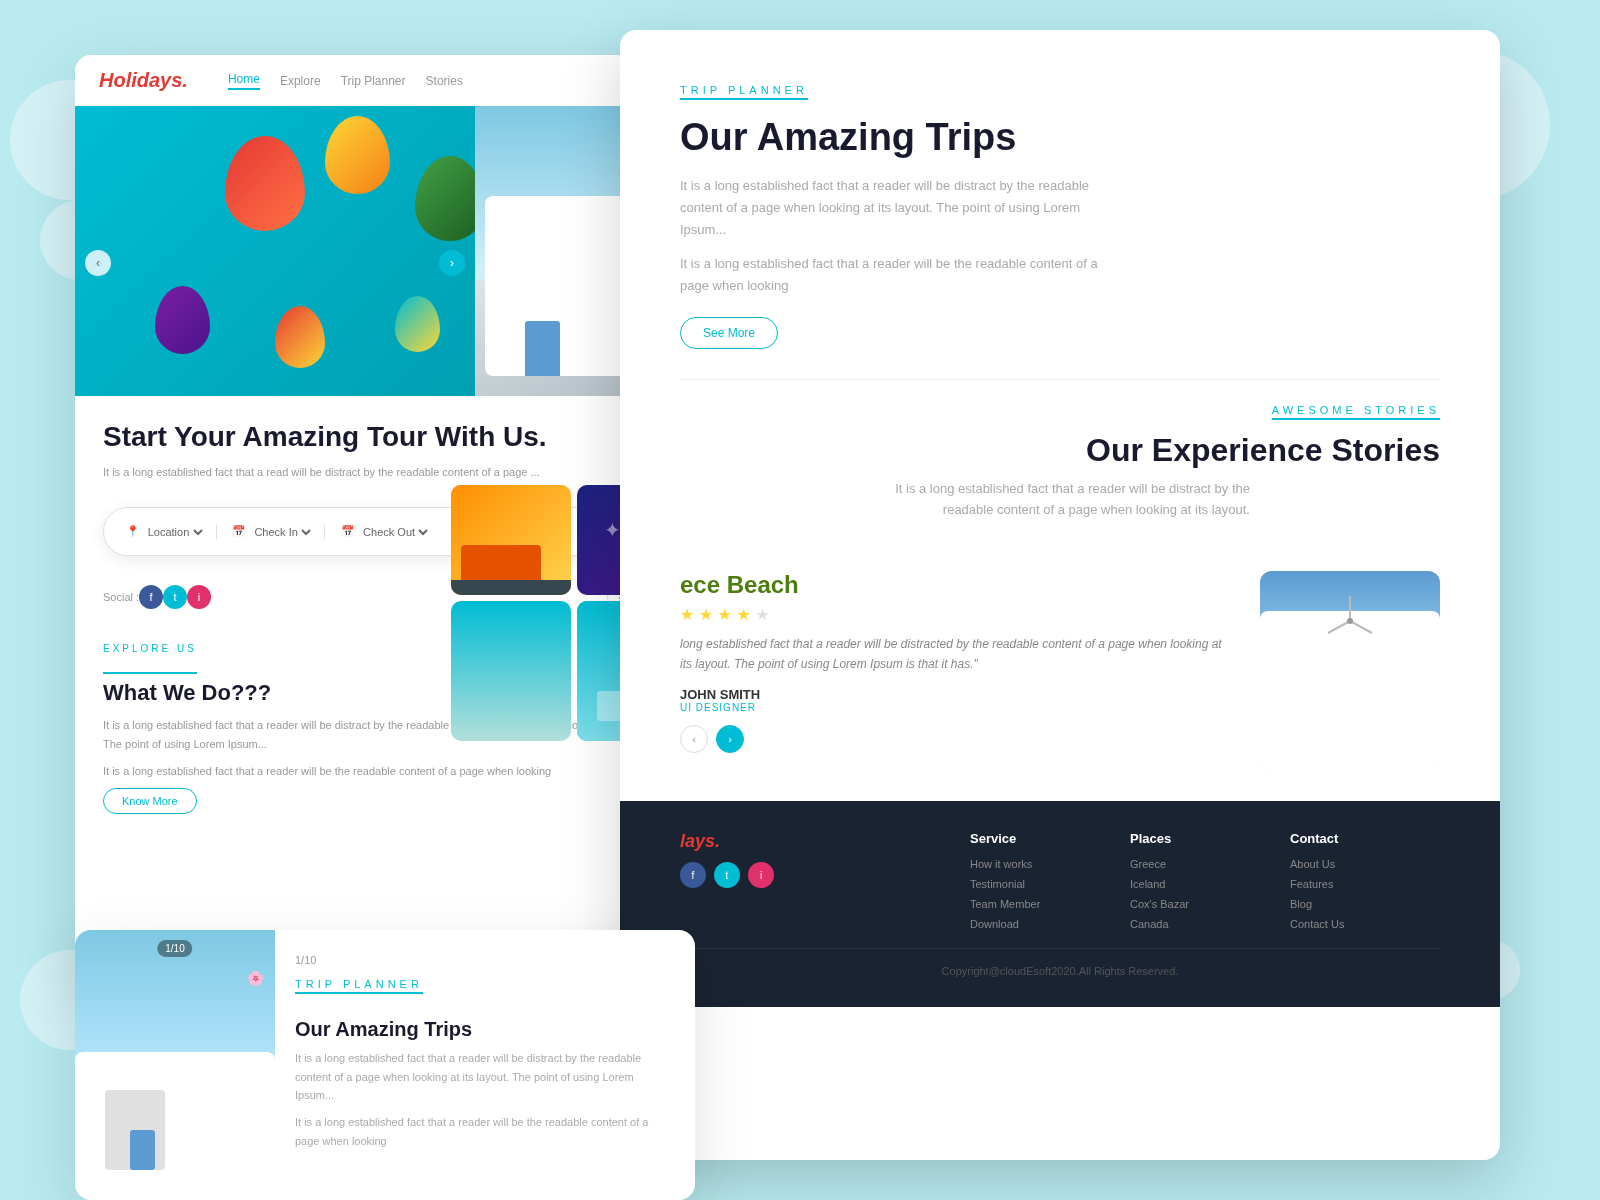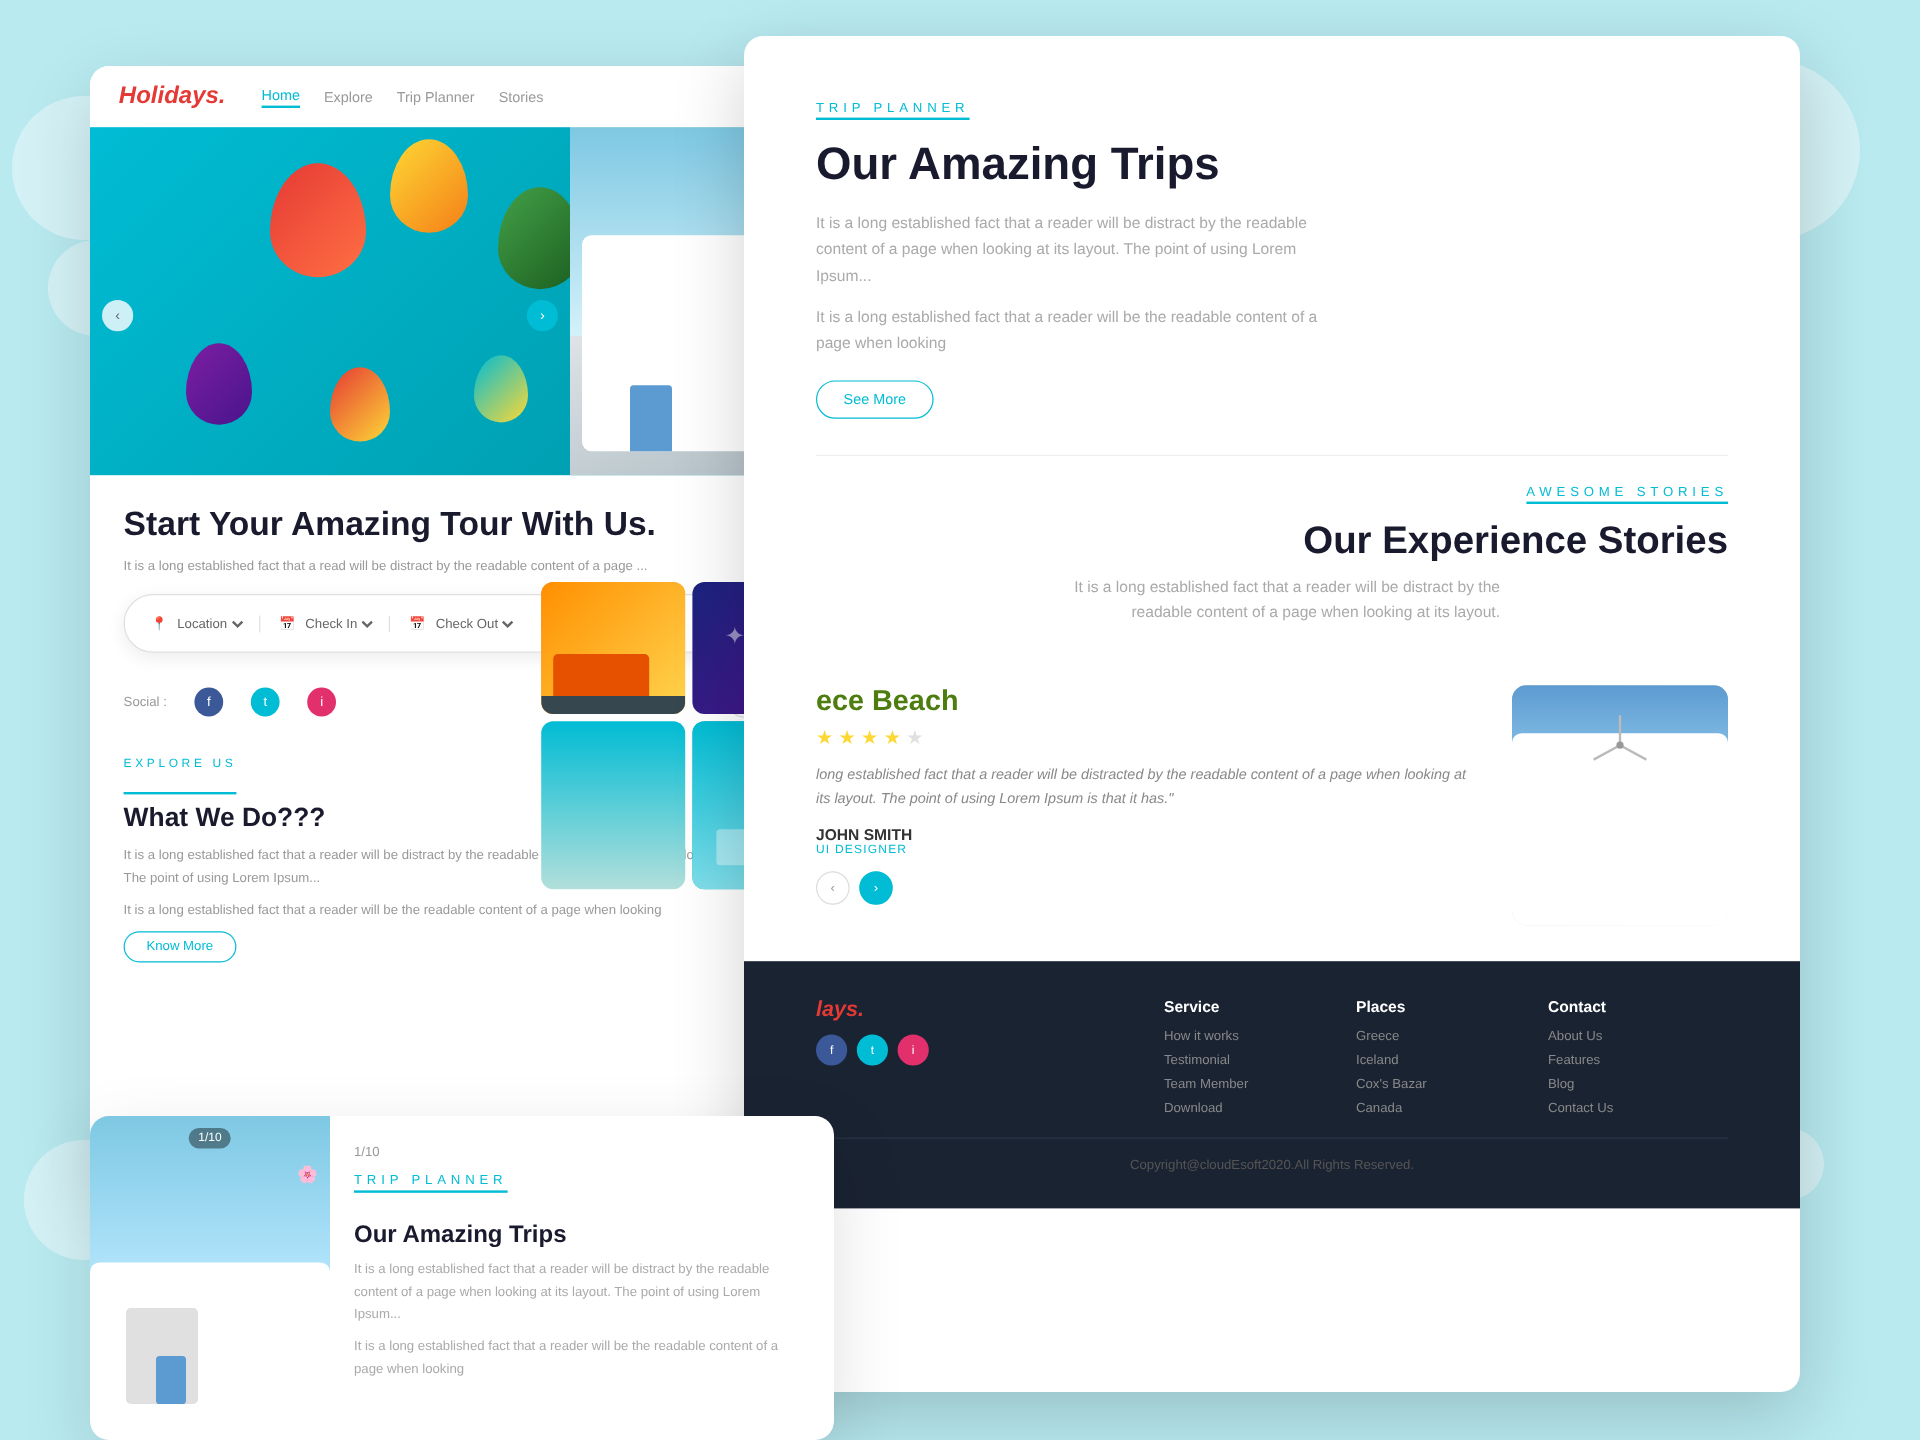--- a/index.html
+++ b/index.html
@@ -44,21 +44,21 @@
       align-items: center;
       padding: 14px 24px;
       gap: 20px;
       background: #fff;
     }
     .logo-text {
       font-size: 20px;
       font-weight: 700;
       color: #e53935;
       font-style: italic;
-      margin-right: 10px;
+      margin-right: 20px;
     }
     .nav-link {
       font-size: 12px;
       color: #999;
       cursor: pointer;
     }
     .nav-link.active {
       color: #00bcd4;
       border-bottom: 2px solid #00bcd4;
       padding-bottom: 2px;
@@ -105,21 +105,21 @@
       font-size: 28px;
       font-weight: 800;
       color: #1a1a2e;
       line-height: 1.2;
       margin-bottom: 10px;
     }
     .hero-desc {
       font-size: 11px;
       color: #999;
       line-height: 1.6;
-      margin-bottom: 14px;
+      margin-bottom: 26px;
     }
 
     
     .search-bar {
       display: flex;
       align-items: center;
       gap: 6px;
       background: #fff;
       border: 1px solid #e0e0e0;
       border-radius: 30px;
@@ -138,21 +138,21 @@
       border-radius: 20px;
       padding: 8px 20px;
       font-size: 13px;
       font-weight: 600;
       cursor: pointer;
       margin-left: 4px;
     }
 
     
     .social-row {
-      display: flex; align-items: center; gap: 23px; padding: 0 28px;
+      display: flex; align-items: center; gap: 0; padding: 0 28px;
     }
     .social-label { font-size: 11px; color: #999; }
     .social-icon { width: 24px; height: 24px; border-radius: 50%; display: flex; align-items: center; justify-content: center; font-size: 11px; color: #fff; cursor: pointer; }
     .social-fb { background: #3b5998; }
     .social-tw { background: #00bcd4; }
     .social-ig { background: #e1306c; }
 
     
     .slide-nav { display: flex; align-items: center; gap: 8px; margin-left: auto; }
     .slide-btn { width: 26px; height: 26px; border-radius: 50%; border: 1px solid #ddd; display: flex; align-items: center; justify-content: center; font-size: 11px; color: #999; cursor: pointer; background: #fff; }

